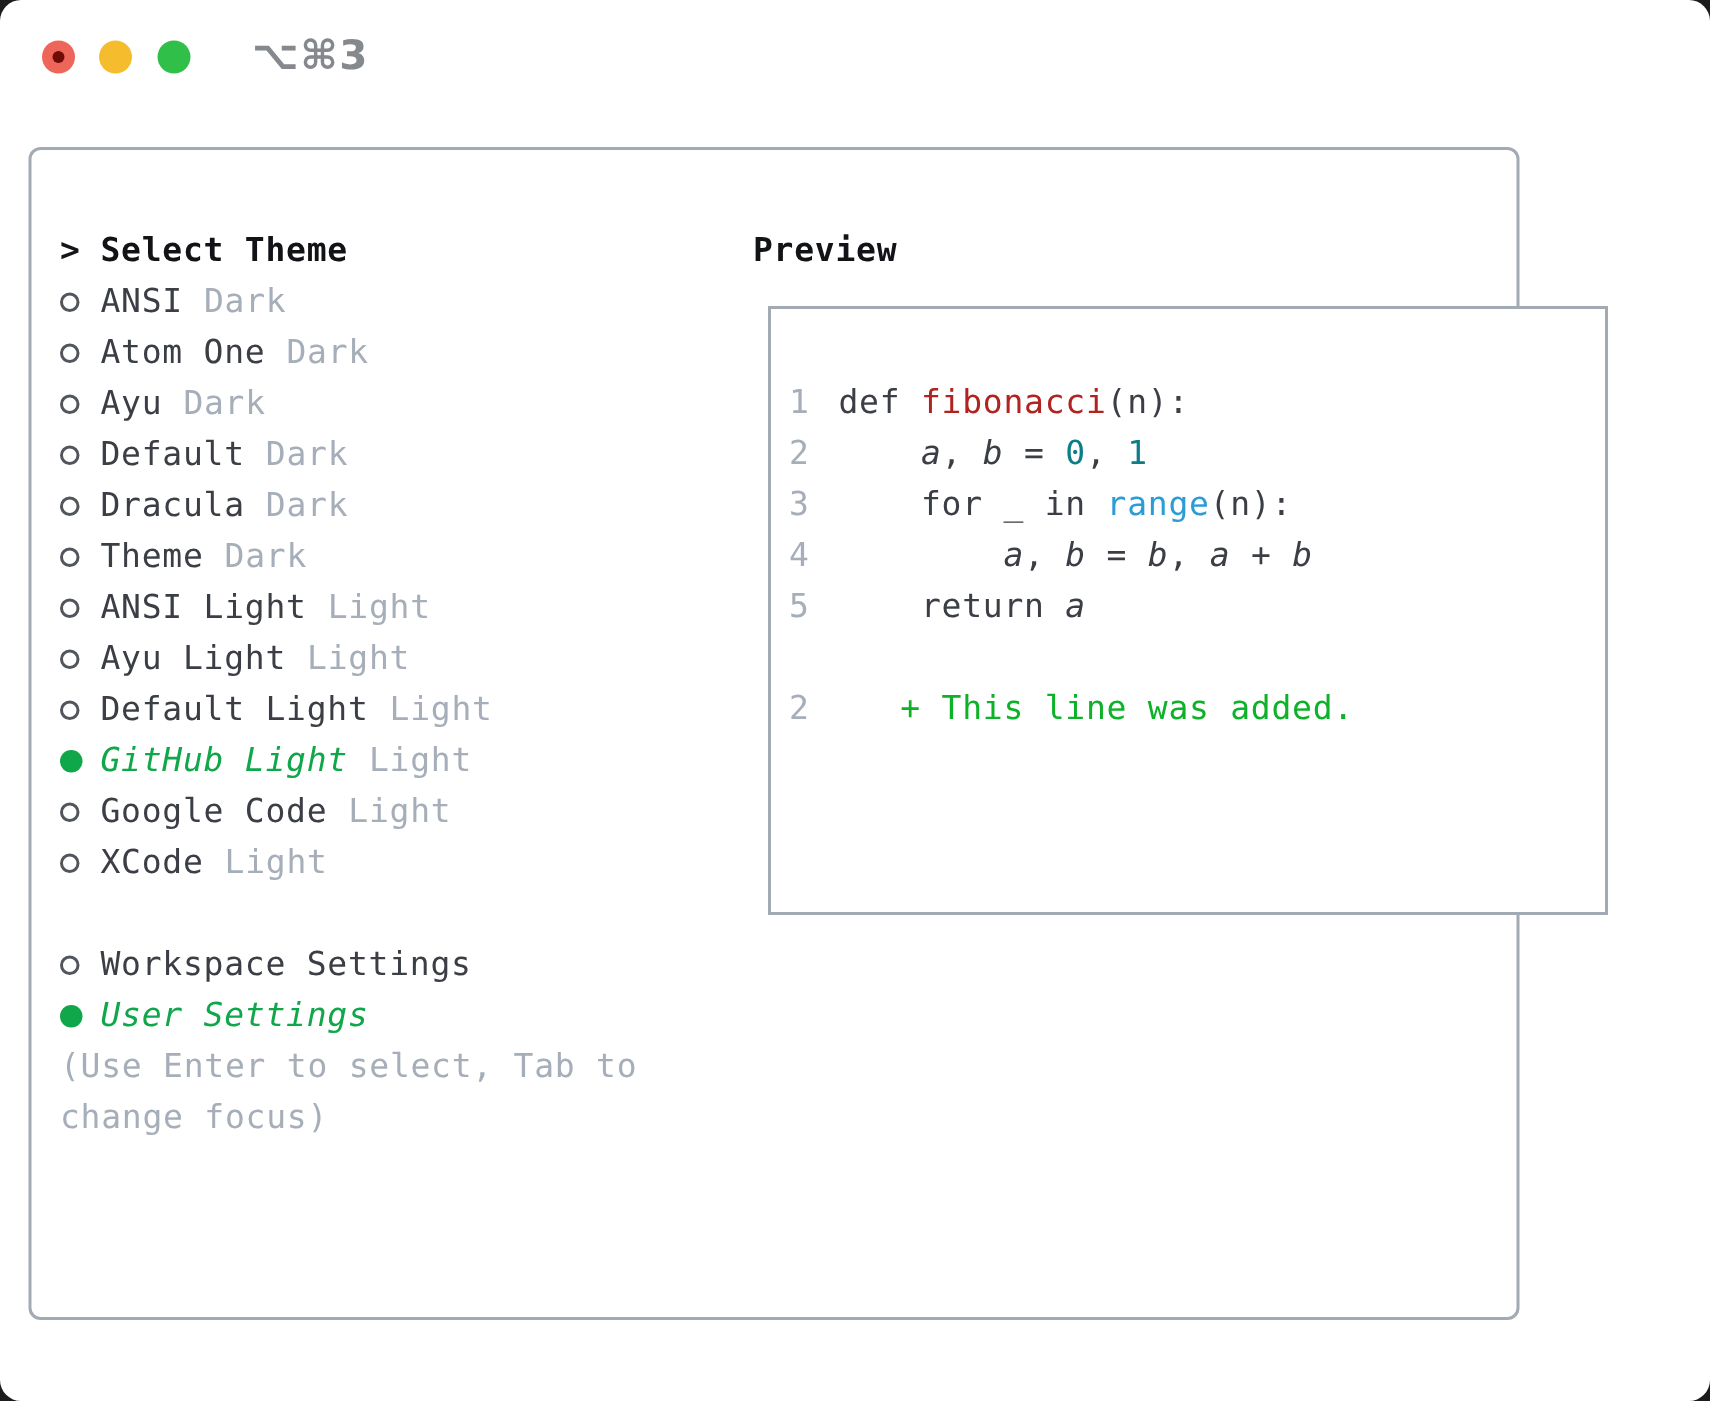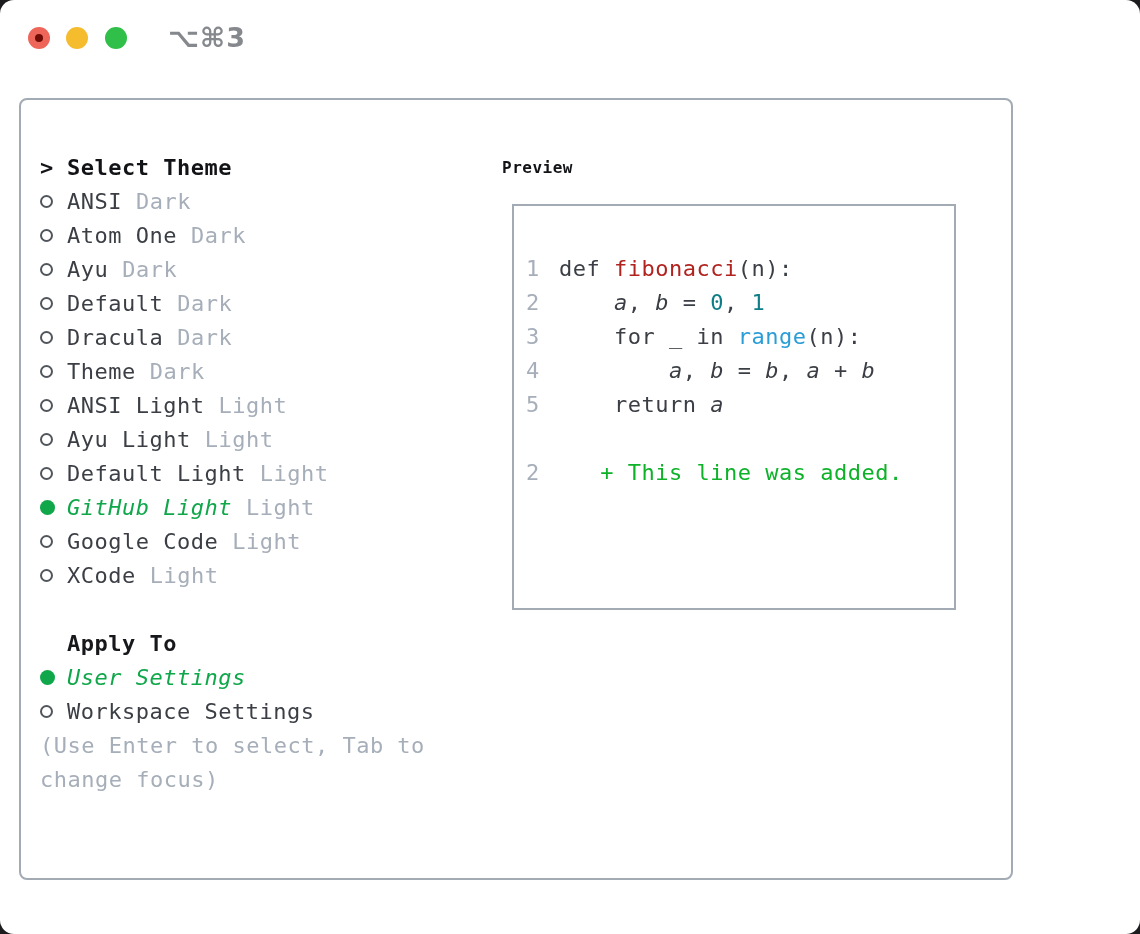--- a/index.html
+++ b/index.html
@@ -33,22 +33,22 @@
   .hdr { font-weight:bold; color:#121316; }
   .name { white-space:pre; }
   .name.sel { color:var(--accent-green);font-style:italic; }
   .tag { color:var(--muted-gray); margin-left:14px; white-space:pre; }
   .apply-section { margin-top:34px; }
   .apply-hdr { margin-left:27px; font-weight:600; color:#17181b; }
   .hint { }
   .hint .row { color:var(--muted-gray); white-space:pre; }
   
   .preview-title { position:absolute; left:481px; top:50px; height:34px; display:flex;
-    align-items:center; font-size:16px; font-weight:bold; letter-spacing:.5px; color:#121316; }
-  .preview-box { position:absolute; left:491px; top:104px; width:444px; height:406px;
+    align-items:center; font-size:22px; font-weight:bold; letter-spacing:.5px; color:#121316; }
+  .preview-box { position:absolute; left:491px; top:104px; width:560px; height:406px;
     border:2px solid var(--border-gray); background:#fff; padding:46px 0 0 12px; overflow:hidden; }
   .pline { height:34px; line-height:34px; white-space:pre; font-size:22px; letter-spacing:.5px; }
   .lnum { display:inline-block; width:33px; color:var(--muted-gray); }
   .tok.p   { color:var(--text-dark); }
   .tok.v   { color:var(--text-dark); font-style:italic; }
   .tok.fn  { color:var(--function-red); }
   .tok.num { color:var(--number-teal); }
   .tok.bi  { color:var(--builtin-blue); }
   .tok.ctx { color:var(--context-gray); }
   .tok.del { color:var(--deleted-red); }
@@ -158,35 +158,32 @@
           <div class="row">
             <span class="markerbox">
               <span class="radio"></span>
             </span>
             <span class="name">XCode</span>
             <span class="tag">Light</span>
           </div>
         </div>
 
       <div class="apply-section">
-        <div class="row">
-          <span class="apply-hdr">Apply To</span>
-        </div>
         <div>
+            <div class="row">
+              <span class="markerbox">
+                <span class="radio"></span>
+              </span>
+              <span class="name">Workspace Settings</span>
+            </div>
             <div class="row">
               <span class="markerbox">
                 <span class="radio sel"></span>
               </span>
               <span class="name sel">User Settings</span>
-            </div>
-            <div class="row">
-              <span class="markerbox">
-                <span class="radio"></span>
-              </span>
-              <span class="name">Workspace Settings</span>
             </div>
           </div>
       </div>
 
       <div class="hint">
         <div class="row">(Use Enter to select, Tab to</div>
         <div class="row">change focus)</div>
       </div>
     </div>
 

